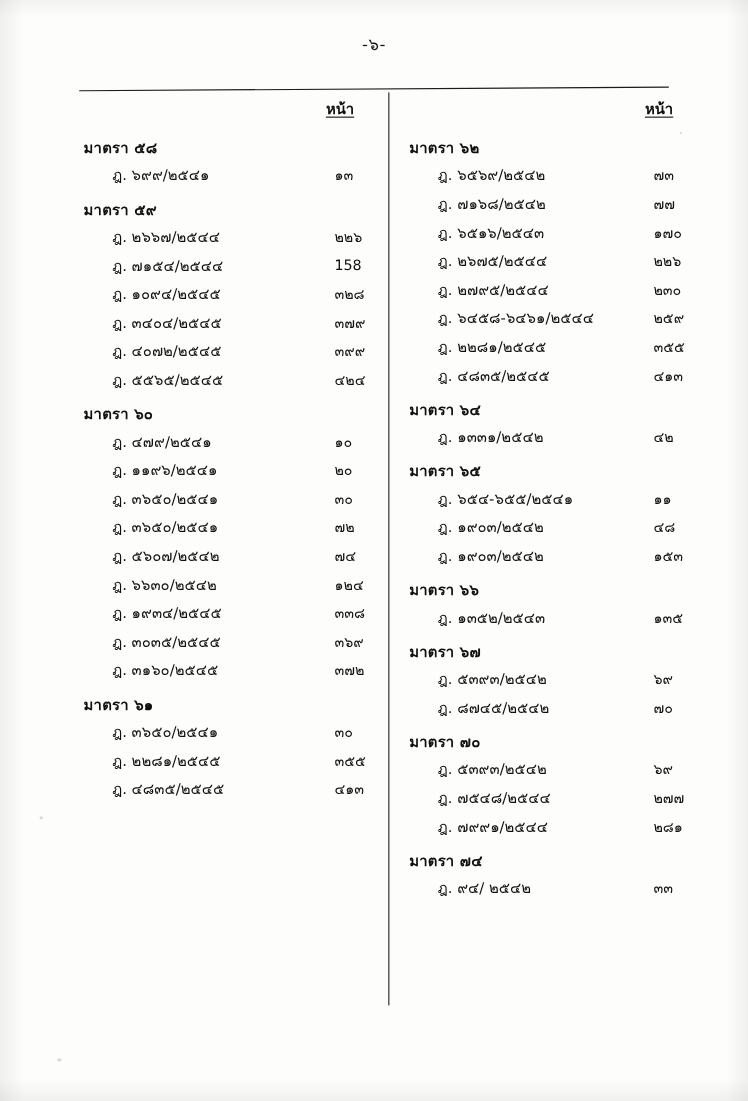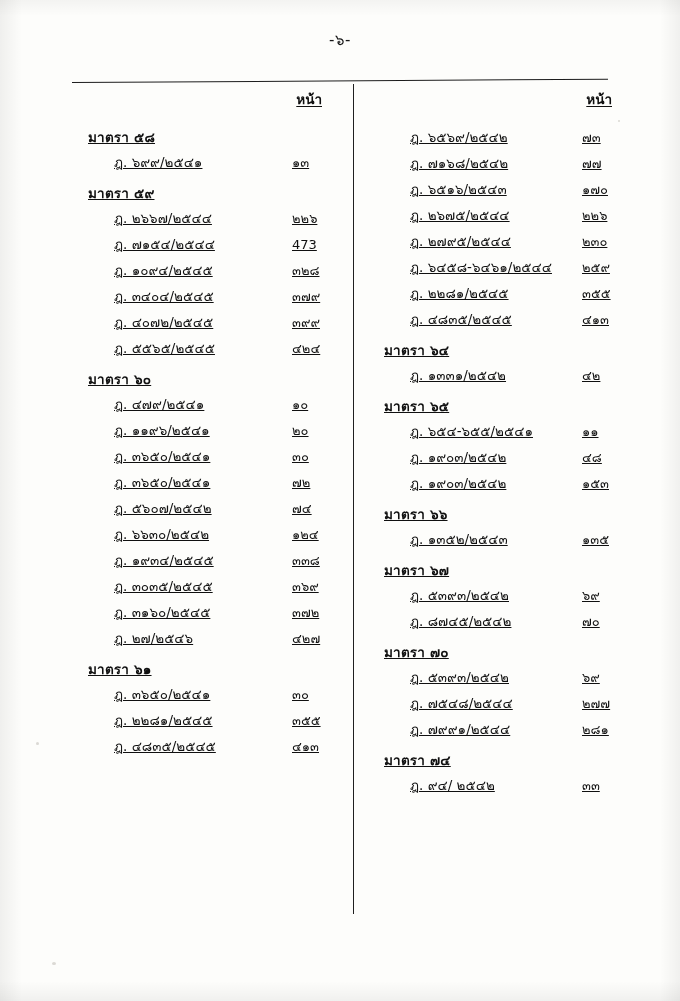--- a/index.html
+++ b/index.html
@@ -52,21 +52,21 @@
     position:relative;height:26px;
   }
   .col-head .page-label{
     position:absolute;right:22px;top:0;
     font-weight:700;font-size:13.5px;
     text-decoration:underline;
     text-underline-offset:2px;
     text-align:center;
   }
 
-  .entry-list{margin:12px;padding:0;list-style:none;text-decoration:underline;}
+  .entry-list{margin:0;padding:0;list-style:none;}
 
   .section-head{
     font-weight:700;
     font-size:13.5px;
     margin:9px 0 3px 0;
     letter-spacing:.2px;
   }
   .case-row{
     display:flex;
     align-items:center;
@@ -116,21 +116,21 @@
         </li>
         <li class="section-head">มาตรา ๕๙</li>
         <li class="case-row">
           <span class="case-cite">ฎ. ๒๖๖๗/๒๕๔๔</span>
           <span class="case-dots"></span>
           <span class="case-page">๒๒๖</span>
         </li>
         <li class="case-row">
           <span class="case-cite">ฎ. ๗๑๕๔/๒๕๔๔</span>
           <span class="case-dots"></span>
-          <span class="case-page">473</span>
+          <span class="case-page">158</span>
         </li>
         <li class="case-row">
           <span class="case-cite">ฎ. ๑๐๙๔/๒๕๔๕</span>
           <span class="case-dots"></span>
           <span class="case-page">๓๒๘</span>
         </li>
         <li class="case-row">
           <span class="case-cite">ฎ. ๓๔๐๔/๒๕๔๕</span>
           <span class="case-dots"></span>
           <span class="case-page">๓๗๙</span>
@@ -183,25 +183,20 @@
         </li>
         <li class="case-row">
           <span class="case-cite">ฎ. ๓๐๓๕/๒๕๔๕</span>
           <span class="case-dots"></span>
           <span class="case-page">๓๖๙</span>
         </li>
         <li class="case-row">
           <span class="case-cite">ฎ. ๓๑๖๐/๒๕๔๕</span>
           <span class="case-dots"></span>
           <span class="case-page">๓๗๒</span>
-        </li>
-        <li class="case-row">
-          <span class="case-cite">ฎ. ๒๗/๒๕๔๖</span>
-          <span class="case-dots"></span>
-          <span class="case-page">๔๒๗</span>
         </li>
         <li class="section-head">มาตรา ๖๑</li>
         <li class="case-row">
           <span class="case-cite">ฎ. ๓๖๕๐/๒๕๔๑</span>
           <span class="case-dots"></span>
           <span class="case-page">๓๐</span>
         </li>
         <li class="case-row">
           <span class="case-cite">ฎ. ๒๒๘๑/๒๕๔๕</span>
           <span class="case-dots"></span>
@@ -213,20 +208,21 @@
           <span class="case-page">๔๑๓</span>
         </li>
       </ul>
   </div>
 
   <div class="col col-right">
     <div class="col-head">
       <span class="page-label">หน้า</span>
     </div>
     <ul class="entry-list">
+        <li class="section-head">มาตรา ๖๒</li>
         <li class="case-row">
           <span class="case-cite">ฎ. ๖๕๖๙/๒๕๔๒</span>
           <span class="case-dots"></span>
           <span class="case-page">๗๓</span>
         </li>
         <li class="case-row">
           <span class="case-cite">ฎ. ๗๑๖๘/๒๕๔๒</span>
           <span class="case-dots"></span>
           <span class="case-page">๗๗</span>
         </li>

